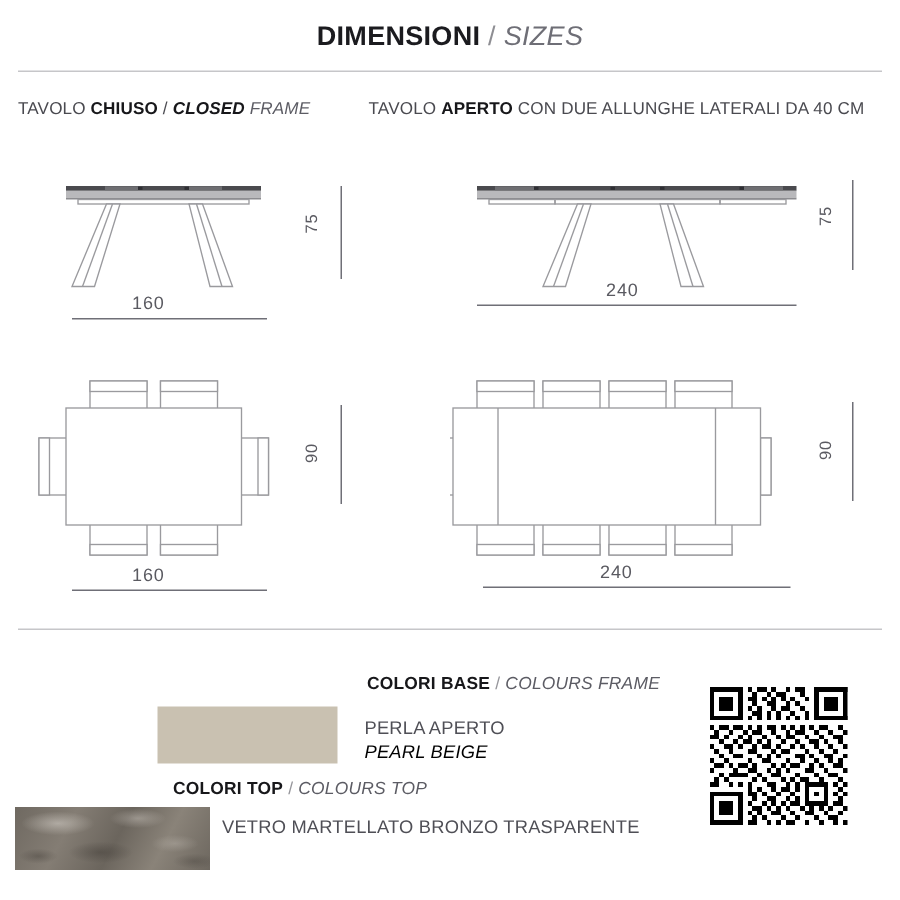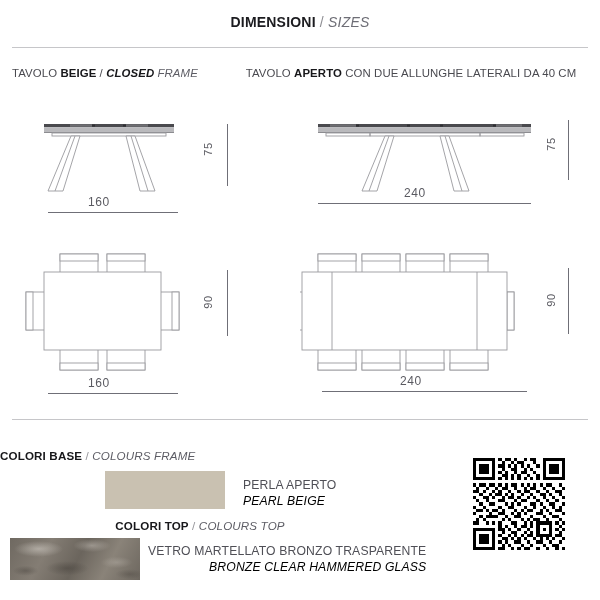--- a/index.html
+++ b/index.html
@@ -14,21 +14,21 @@
     font-family: "Liberation Sans", sans-serif;
     color: #3f3f44;
     overflow: hidden;
   }
   .abs { position: absolute; }
 
   
   #title-bar {
     left: 0; top: 14px; width: 600px;
     text-align: center;
-    font-size: 14px;
+    font-size: 18px;
     letter-spacing: 0.2px;
     white-space: nowrap;
   }
   #title-bar .t-bold { font-weight: bold; color: #1b1b1f; }
   #title-bar .t-sep  { color: #8e8e93; font-weight: normal; }
   #title-bar .t-ital { font-style: italic; color: #6e6e76; }
 
   
   .hrule {
     left: 12px; width: 576px; height: 1px;
@@ -100,21 +100,21 @@
   
   .sec-head {
     font-size: 11.6px;
     letter-spacing: 0.15px;
     white-space: nowrap;
     color: #5c5c64;
   }
   .sec-head .b { font-weight: bold; color: #17171a; }
   .sec-head .s { color: #96969b; }
   .sec-head .i { font-style: italic; color: #5c5c64; }
-  #head-colori-base { left: 0; top: 449px; width: 440px; text-align: left; }
+  #head-colori-base { left: 0; top: 449px; width: 440px; text-align: right; }
   #head-colori-top  { left: 0; top: 519px; width: 400px; text-align: center; }
 
   .swatch-frame {
     left: 105px; top: 471px; width: 120px; height: 38px;
     background: #c9c1b1;
   }
   .swatch-top {
     left: 10px; top: 538px; width: 130px; height: 42px;
     background:
       radial-gradient(ellipse 34px 11px at 22% 26%, rgba(215,210,203,0.55), rgba(215,210,203,0) 72%),
@@ -147,21 +147,21 @@
 </head>
 <body>
 
 <div class="abs" id="title-bar">
   <span class="t-bold">DIMENSIONI</span><span class="t-sep"> </span><span class="t-sep">/</span><span class="t-sep"> </span><span class="t-ital">SIZES</span>
 </div>
 
 <div class="abs hrule" id="rule-top"></div>
 
 <div class="abs col-head" id="head-left">
-  <span>TAVOLO </span><span class="b">BEIGE</span><span> / </span><span class="bi">CLOSED</span><span class="i"> FRAME</span>
+  <span>TAVOLO </span><span class="b">CHIUSO</span><span> / </span><span class="bi">CLOSED</span><span class="i"> FRAME</span>
 </div>
 
 <div class="abs col-head" id="head-right">
   <span>
     <span>TAVOLO </span><span class="b">APERTO</span><span> CON DUE ALLUNGHE LATERALI DA 40 CM</span>
   </span>
 </div>
 
 <svg class="abs draw" id="dwg-elev-closed" width="190" height="100" viewBox="0 0 190 100">
 
@@ -297,21 +297,20 @@
 </div>
 
 <div class="abs sec-head" id="head-colori-top">
   <span class="b">COLORI TOP</span><span class="s"> / </span><span class="i">COLOURS TOP</span>
 </div>
 
 <div class="abs swatch-top"></div>
 
 <div class="abs colour-names" id="names-top">
   <div>VETRO MARTELLATO BRONZO TRASPARENTE</div>
-  <div class="it">BRONZE CLEAR HAMMERED GLASS</div>
 </div>
 
 <div class="abs" id="qr-code">
   <svg width="92" height="92" viewBox="0 0 29 29" shape-rendering="crispEdges">
     <rect width="29" height="29" fill="#ffffff"></rect>
     <g fill="#000000">
 
       <rect x="0" y="0" width="7" height="1"></rect>
         <rect x="0" y="6" width="7" height="1"></rect>
       <rect x="0" y="0" width="1" height="7"></rect>

